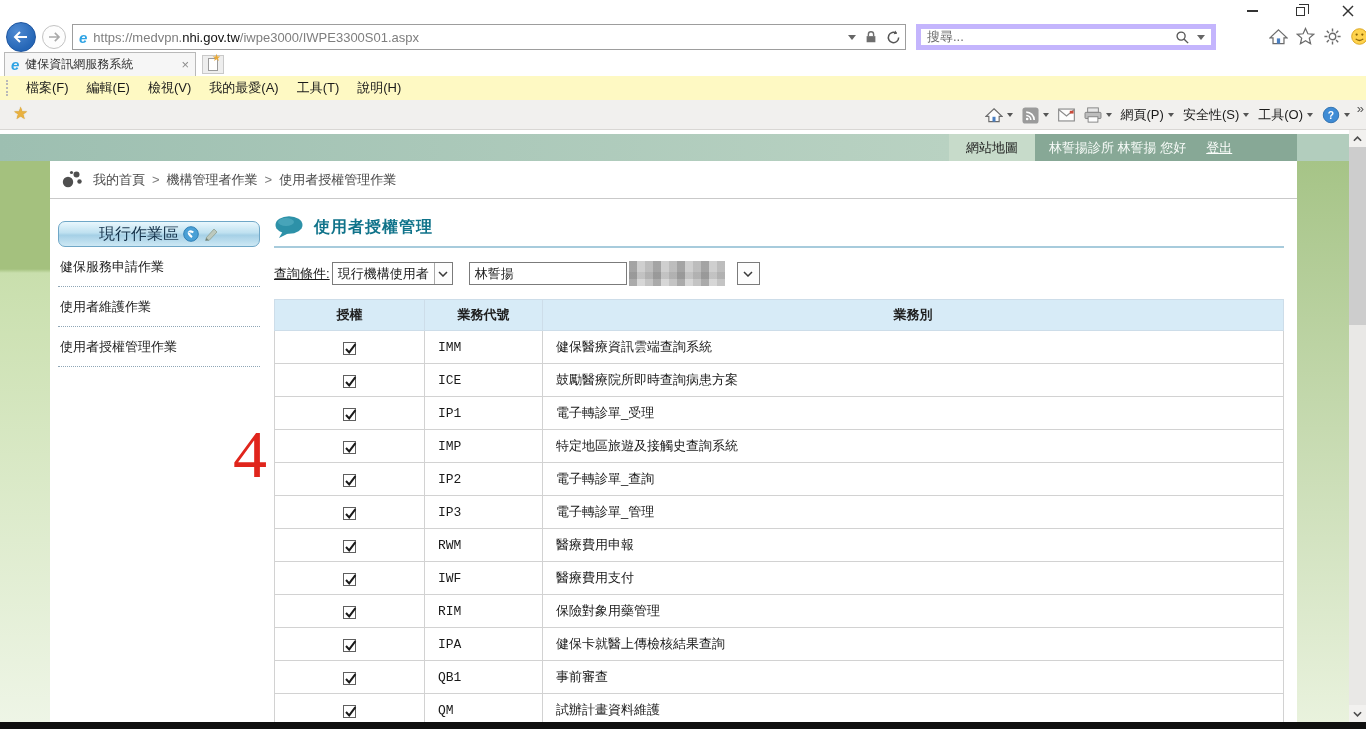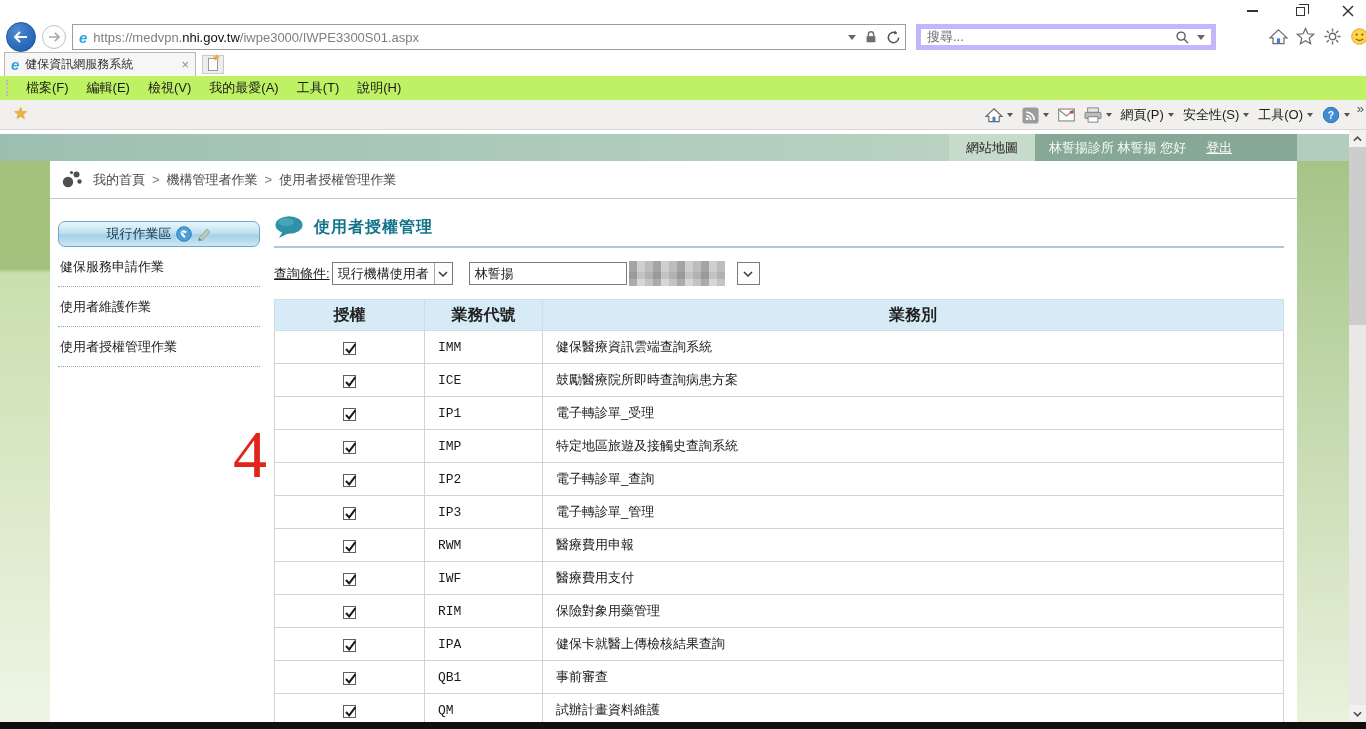--- a/index.html
+++ b/index.html
@@ -41,21 +41,21 @@
   .tab{position:absolute;left:4px;top:0;width:192px;height:24px;background:#f6f6f6;
     border:1px solid #b9b9b9;border-bottom:none;display:flex;align-items:center;padding:0 6px;font-size:12px;color:#333;}
   .tab-title{flex:1;white-space:nowrap;overflow:hidden;}
   .tab-close{color:#8b8b8b;font-size:13px;margin-left:4px;line-height:1;}
   .newtab{position:absolute;left:202px;top:3px;width:22px;height:19px;background:#eee;border:1px solid #c9c9c9;
     display:flex;align-items:center;justify-content:center;}
   .newtab-page{position:relative;width:10px;height:13px;background:#fff;border:1px solid #9b9b9b;}
   .newtab-star{position:absolute;right:-4px;top:-6px;color:#e7a93a;font-size:10px;line-height:1;}
 
   
-  .menubar{position:absolute;left:0;top:76px;width:1366px;height:24px;background:#bef264;display:flex;align-items:center;}
+  .menubar{position:absolute;left:0;top:76px;width:1366px;height:24px;background:#fef9c3;display:flex;align-items:center;}
   .menu-grip{width:3px;height:16px;margin:0 8px 0 6px;border-left:2px dotted #b9b9b9;}
   .menu-item{font-size:13px;color:#1a1a1a;padding:0 9px;line-height:24px;}
 
   
   .cmdbar{position:absolute;left:0;top:100px;width:1366px;height:30px;background:#f1f0ee;border-bottom:1px solid #d9d7d4;}
   .fav-star{position:absolute;left:13px;top:5px;font-size:17px;color:#e9b13f;line-height:1;text-shadow:0 0 1px #b98a20;}
   .cmd-right{position:absolute;right:16px;top:0;height:30px;display:flex;align-items:center;gap:9px;font-size:13px;color:#1a1a1a;}
   .cmd-group{display:flex;align-items:center;gap:4px;}
   .cmd-caret{width:0;height:0;border-left:3.5px solid transparent;border-right:3.5px solid transparent;border-top:4.5px solid #555;}
   .overflow-chevron{position:absolute;right:2px;top:1px;color:#555;font-size:13px;}
@@ -77,21 +77,21 @@
 
   .content{position:absolute;left:50px;top:31px;width:1247px;height:561px;background:#fff;}
   .breadcrumb{height:38px;border-bottom:1px solid #c9c9c9;display:flex;align-items:center;gap:7px;padding-left:10px;
     font-size:13px;color:#4a4a4a;text-align:center;}
   .crumb-sep{color:#7b7b7b;}
 
   
   .sidebar{position:absolute;left:8px;top:60px;width:202px;}
   .sb-header{height:26px;border:1px solid #6fa7c7;border-radius:7px;
     background:linear-gradient(#e9f7fd,#bfe1f0 45%,#a5d0e6 55%,#cde8f4);
-    display:flex;align-items:center;justify-content:center;gap:4px;font-size:13px;color:#15324a;}
+    display:flex;align-items:center;justify-content:center;gap:4px;font-size:16px;color:#15324a;}
   .sb-item{font-size:13px;color:#222;padding:11px 2px 10px;border-bottom:1px dotted #8fa6b6;}
 
   
   .main{position:absolute;left:224px;top:54px;width:1010px;}
   .title-row{display:flex;align-items:center;gap:10px;}
   .page-title{font-size:16px;font-weight:bold;color:#10738a;letter-spacing:1px;}
   .title-underline{margin-top:7px;height:2px;background:#a7cbdc;}
   .query-row{margin-top:13px;display:flex;align-items:center;font-size:13px;color:#1a1a1a;}
   .q-label{margin-right:2px;text-decoration:underline;}
   .selectbox{display:flex;align-items:center;height:23px;border:1px solid #7b7b7b;background:#fff;}
@@ -101,21 +101,21 @@
   .q2box{width:158px;height:23px;border:1px solid #7b7b7b;background:#fff;display:flex;align-items:center;padding-left:5px;font-size:13px;}
   .mosaic{width:96px;height:25px;margin-left:2px;
     background-image:
       repeating-linear-gradient(90deg,rgba(110,110,110,.45) 0 8px,rgba(205,205,205,.35) 8px 16px,rgba(160,160,160,.4) 16px 24px),
       repeating-linear-gradient(0deg,#dcdcdc 0 7px,#bdbdbd 7px 14px,#d0d0d0 14px 25px);}
   .q2arrow{width:23px;height:23px;border:1px solid #7b7b7b;background:#fdfdfd;margin-left:12px;
     display:flex;align-items:center;justify-content:center;}
 
   table.auth{margin-top:13px;width:100%;border-collapse:collapse;table-layout:fixed;}
   table.auth col.c1{width:150px;} table.auth col.c2{width:118px;}
-  table.auth th{height:31px;background:#d7ebf7;font-size:16px;font-weight:bold;color:#1f1f1f;
+  table.auth th{height:31px;background:#d7ebf7;font-size:13px;font-weight:bold;color:#1f1f1f;
     border:1px solid #cddde9;text-align:center;}
   table.auth td{height:33px;border:1px solid #d2d2d2;font-size:13px;color:#1a1a1a;background:#fff;}
   td.c-auth{text-align:center;}
   td.c-code{padding-left:13px;font-family:Liberation Mono, monospace;font-size:13px;}
   td.c-name{padding-left:13px;}
   .cb{display:inline-block;width:13px;height:13px;border:1px solid #5f5f5f;background:#fff;position:relative;vertical-align:middle;}
   .cb svg{position:absolute;left:-1px;top:-2px;}
 
   .red-annotation{position:absolute;left:233px;top:290px;font-size:68px;line-height:1;color:#e0251c;
     font-family:"Liberation Serif","DejaVu Serif",serif;font-weight:400;}

